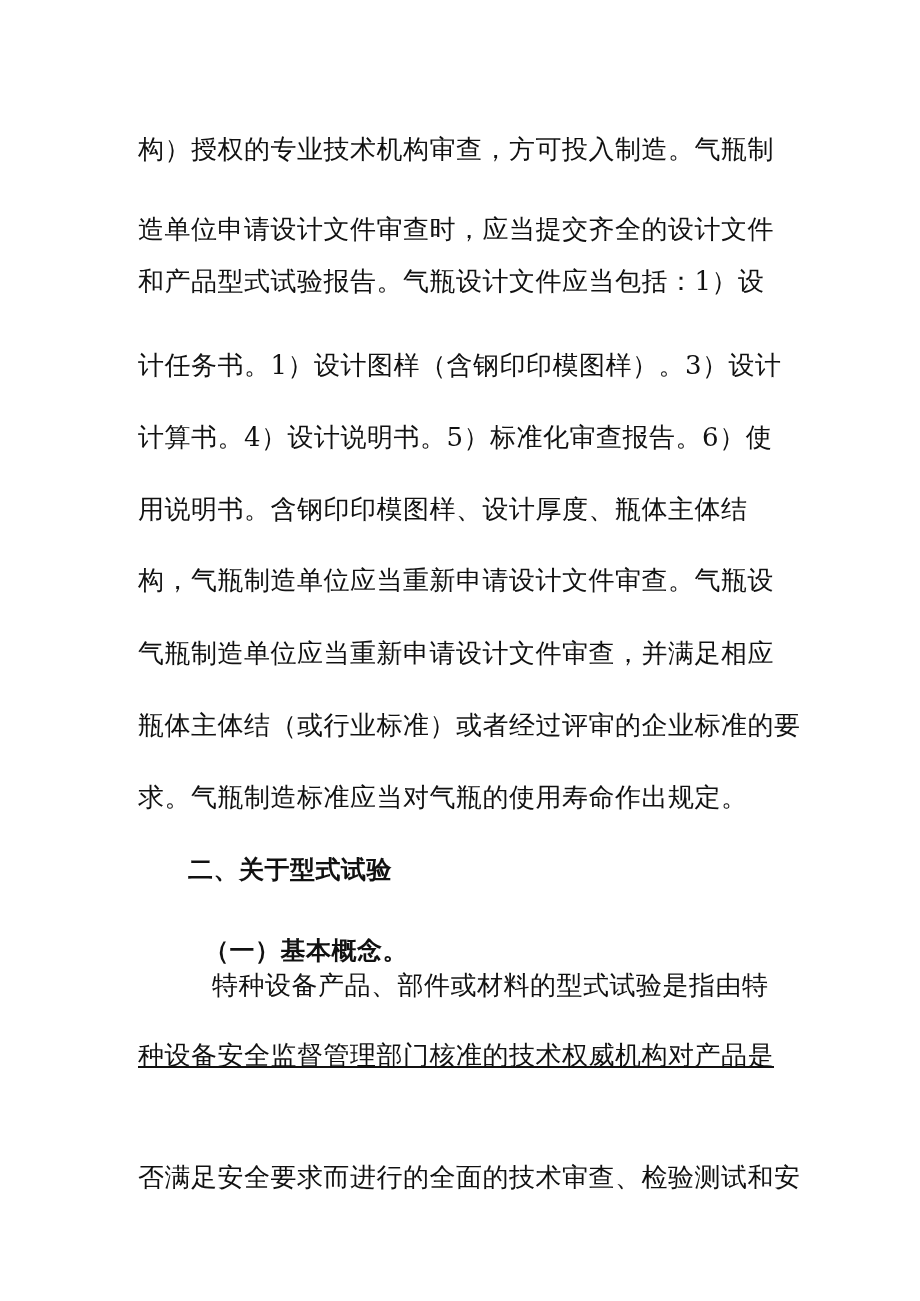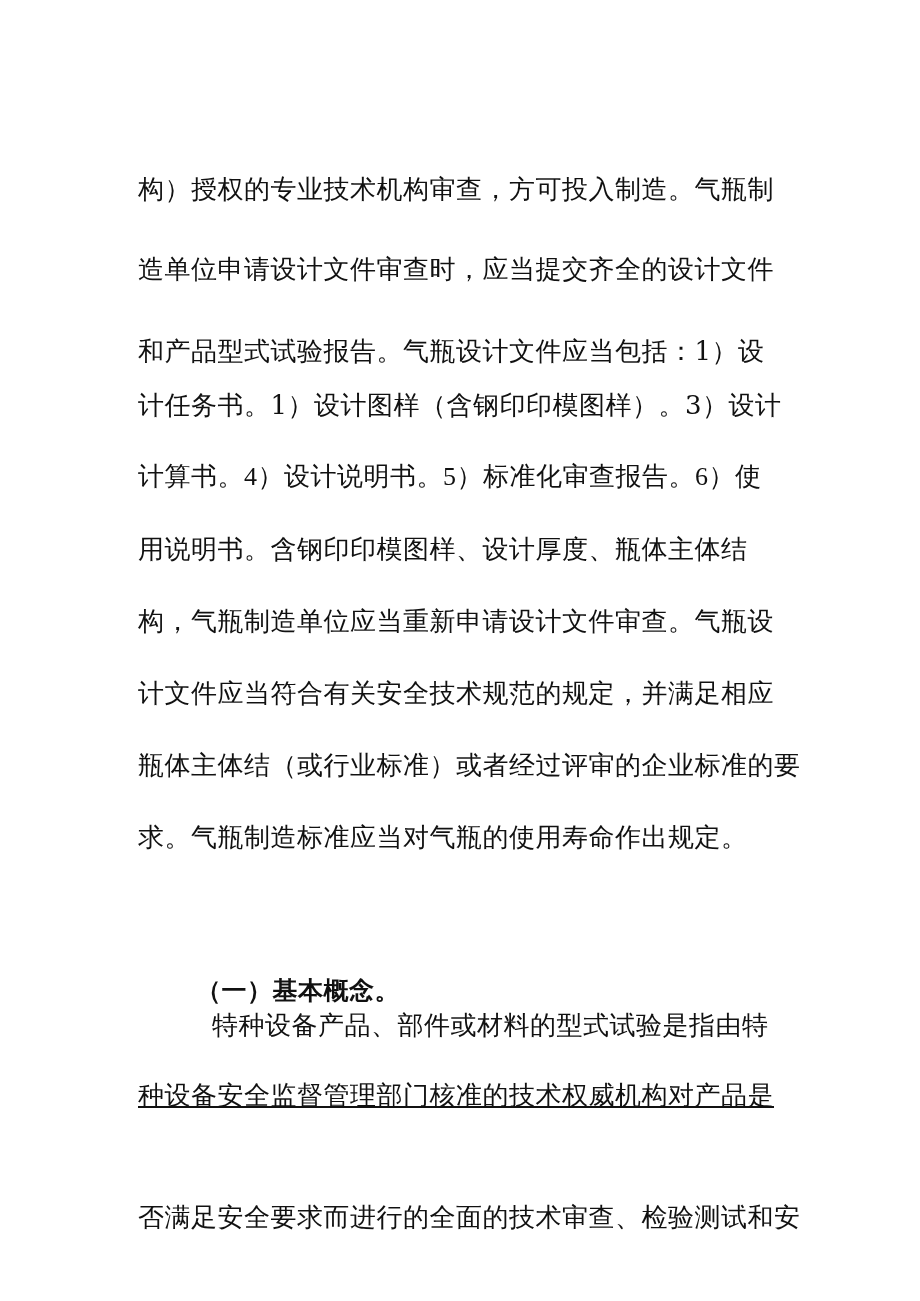--- a/index.html
+++ b/index.html
@@ -22,48 +22,48 @@
       height: 1301px;
     }
     .line {
       position: absolute;
       left: 138px;
       font-size: 26px;
       line-height: 30px;
       white-space: nowrap;
       letter-spacing: 0.5px;
       color: #111111;
-      margin-top: 40px;
     }
     .heading {
       font-weight: bold;
       font-family: "DejaVu Sans", "Liberation Sans", sans-serif;
       font-size: 25px;
     }
   </style>
 </head>
 <body>
 
 <div class="page">
 
   <div>
     <div class="line" style="top:134px;">构）授权的专业技术机构审查，方可投入制造。气瓶制</div>
     <div class="line" style="top:214px;">造单位申请设计文件审查时，应当提交齐全的设计文件</div>
-    <div class="line" style="top:296px;">和产品型式试验报告。气瓶设计文件应当包括：1）设</div>
+    <div class="line" style="top:266px;">和产品型式试验报告。气瓶设计文件应当包括：1）设</div>
     <div class="line" style="top:350px;">计任务书。1）设计图样（含钢印印模图样）。3）设计</div>
-    <div class="line" style="top:422px;font-family:Liberation Serif, serif;">计算书。4）设计说明书。5）标准化审查报告。6）使</div>
+    <div class="line" style="top:422px;">计算书。4）设计说明书。5）标准化审查报告。6）使</div>
     <div class="line" style="top:494px;">用说明书。含钢印印模图样、设计厚度、瓶体主体结</div>
-    <div class="line" style="top:566px;">构，气瓶制造单位应当重新申请设计文件审查。气瓶设</div>
-    <div class="line" style="top:638px;">计文件应当符合有关安全技术规范的规定，并满足相应</div>
+    <div class="line" style="top:566px;font-family:Liberation Serif, serif;">构，气瓶制造单位应当重新申请设计文件审查。气瓶设</div>
+    <div class="line" style="top:638px;">气瓶制造单位应当重新申请设计文件审查，并满足相应</div>
     <div class="line" style="top:710px;">瓶体主体结（或行业标准）或者经过评审的企业标准的要</div>
     <div class="line" style="top:782px;">求。气瓶制造标准应当对气瓶的使用寿命作出规定。</div>
   </div>
 
+  <div class="line heading" style="top:855px; left:188px;">二、关于型式试验</div>
 
-  <div class="line heading" style="top:936px; left:196px;">（一）基本概念。</div>
+  <div class="line heading" style="top:936px; left:204px;">（一）基本概念。</div>
 
   <div>
     <div class="line" style="top:970px; left:212px;">特种设备产品、部件或材料的型式试验是指由特</div>
     <div class="line" style="top:1040px;text-decoration:underline;">种设备安全监督管理部门核准的技术权威机构对产品是</div>
     <div class="line" style="top:1162px;">否满足安全要求而进行的全面的技术审查、检验测试和安</div>
   </div>
 
 </div>
 
 </body></html>

